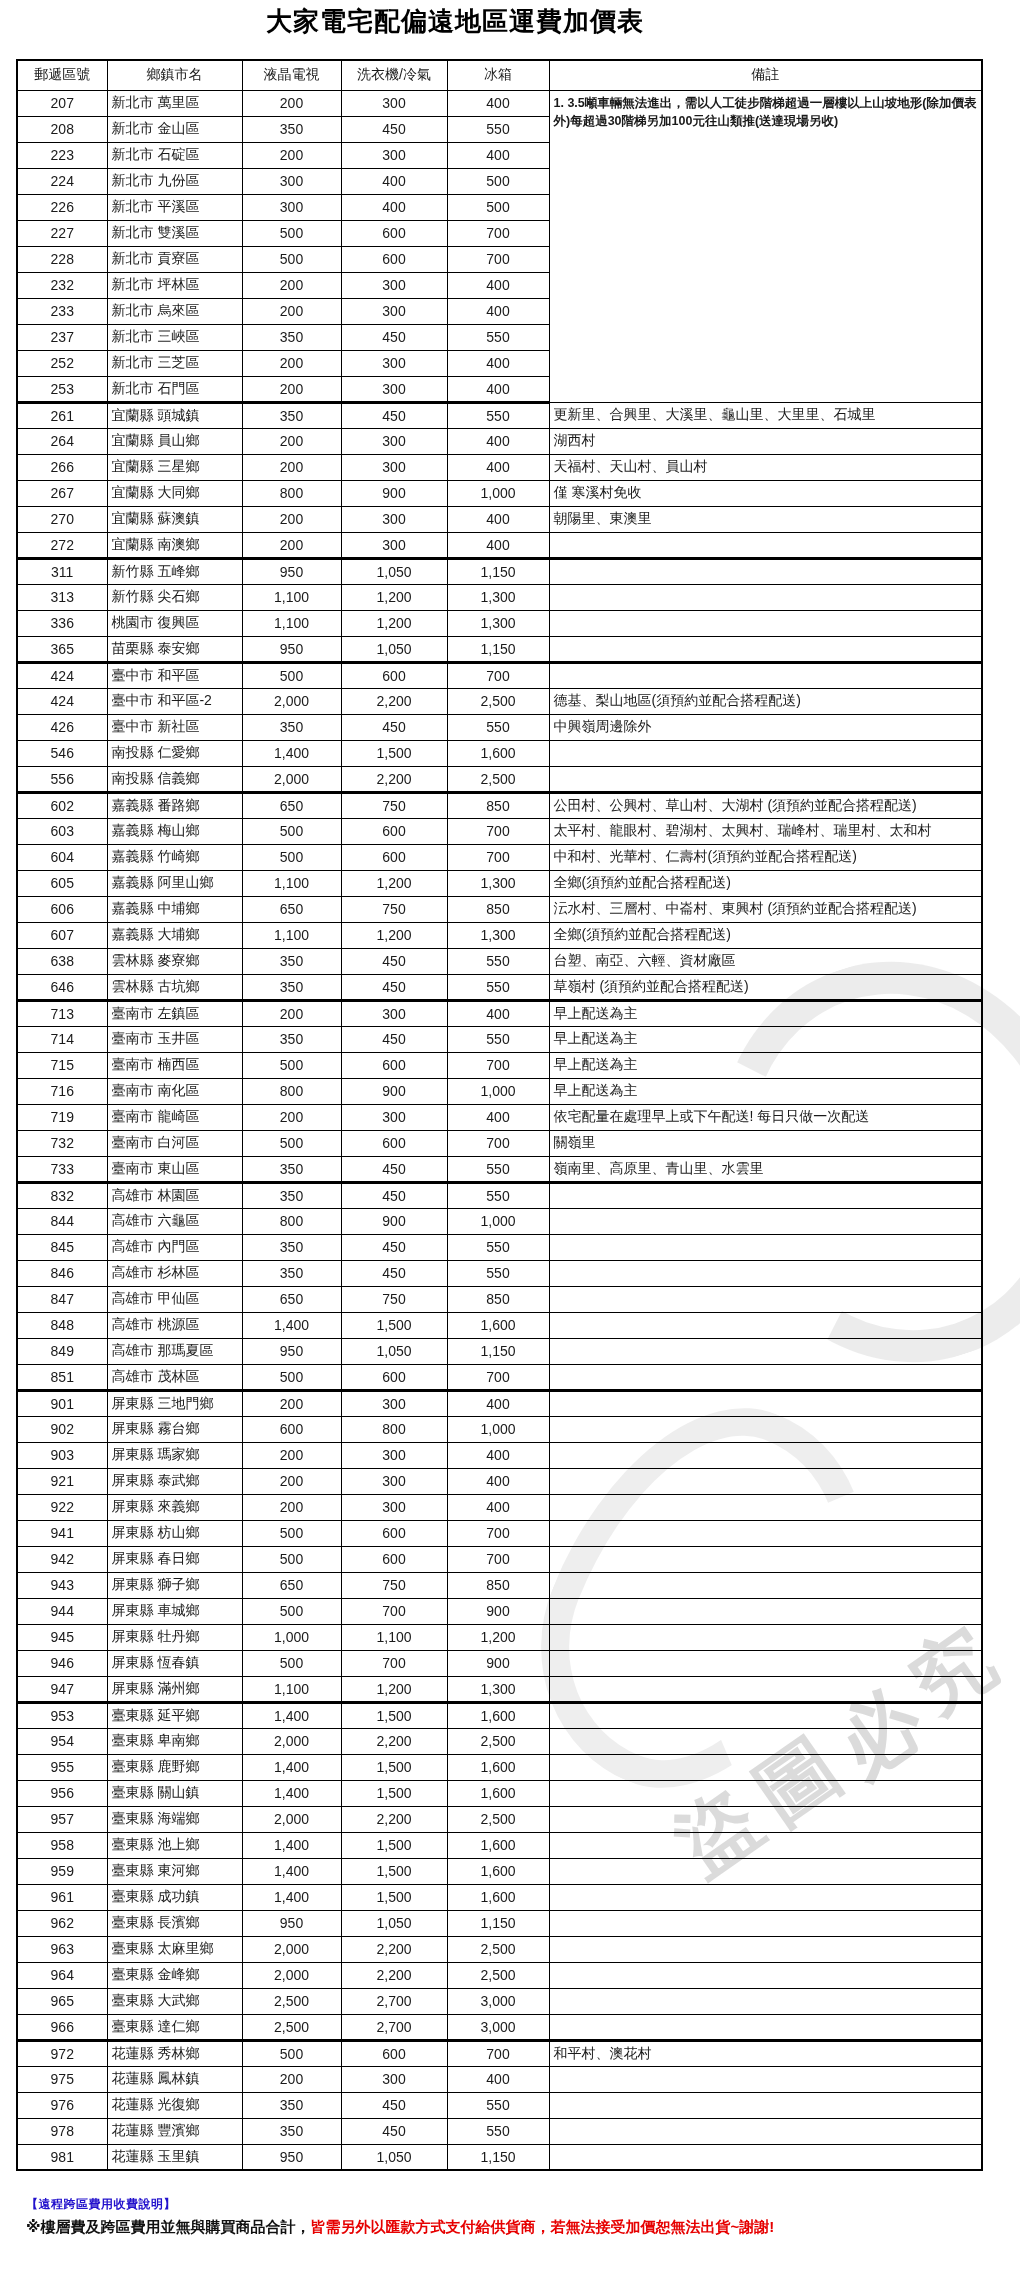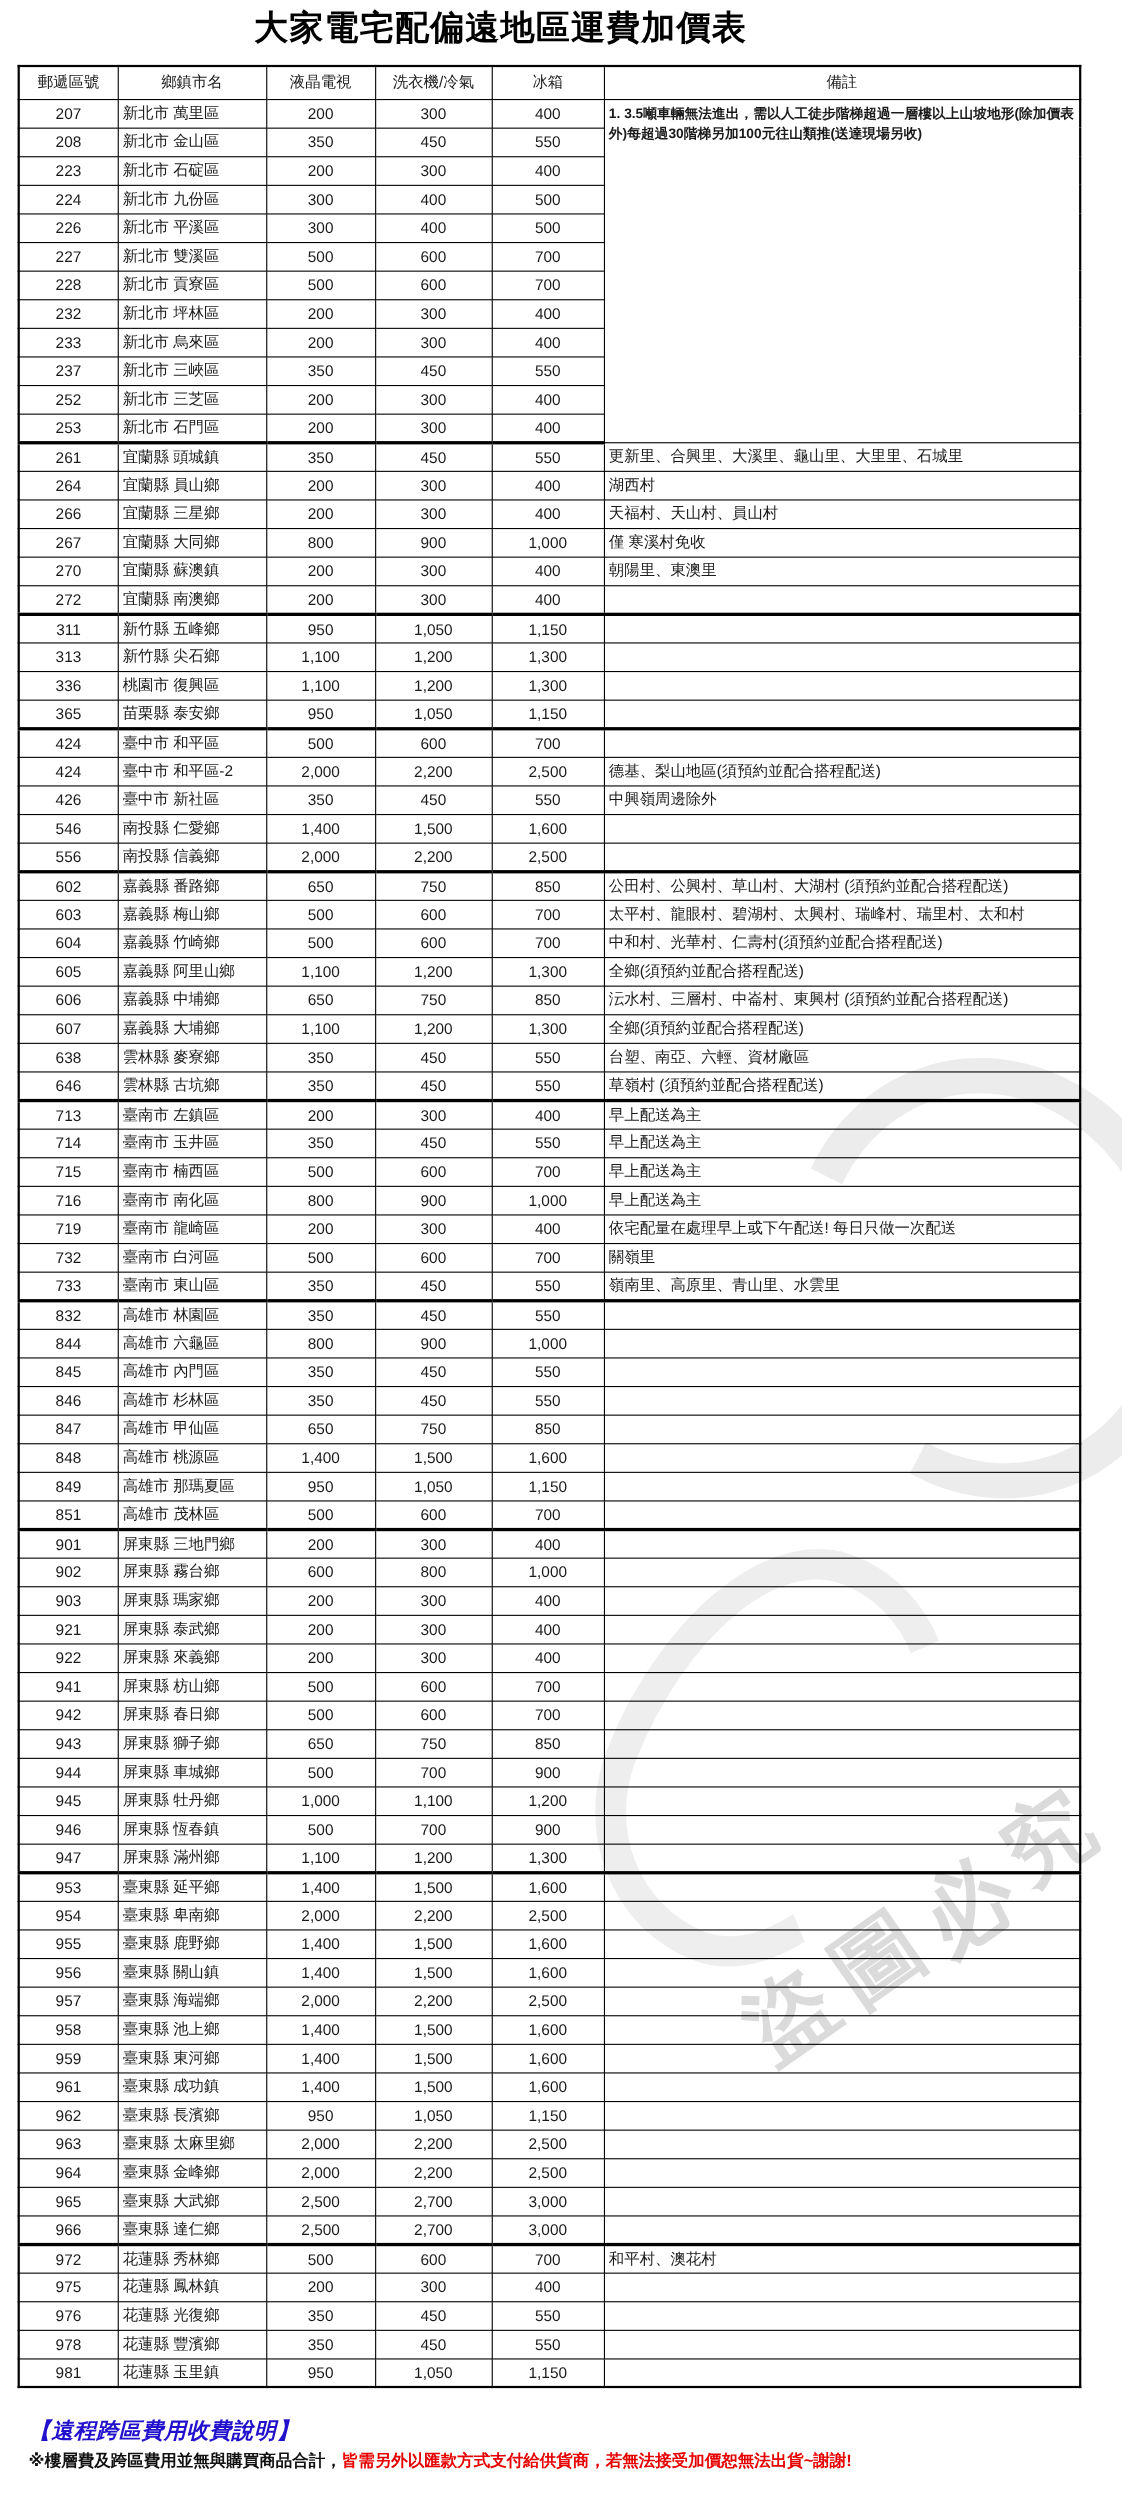--- a/index.html
+++ b/index.html
@@ -2,21 +2,21 @@
 <html><head>
 <meta charset="utf-8">
 <style>
   html,body { margin:0; padding:0; }
   body {
     width:1020px; height:2282px; position:relative; background:#ffffff;
     font-family:"Liberation Sans","DejaVu Sans",sans-serif; color:#111;
   }
   .title {
     position:absolute; top:4px; left:0; width:910px; text-align:center;
-    font-size:31px; font-weight:bold; letter-spacing:1px; color:#000;
+    font-size:26px; font-weight:bold; letter-spacing:1px; color:#000;
   }
   .tbl-wrap { position:absolute; left:16px; top:59px; z-index:1; }
   table.surcharge {
     border-collapse:collapse; table-layout:fixed; width:965px;
     border:2px solid #000; background:transparent;
   }
   table.surcharge th, table.surcharge td {
     border:1px solid #000; padding:0 4px; overflow:hidden;
     font-size:14px; color:#1a1a1a; background:transparent;
   }
@@ -24,21 +24,21 @@
   table.surcharge tbody tr { height:26px; }
   th { font-weight:normal; text-align:center; }
   td.c { text-align:center; }
   td.name { text-align:left; padding-left:7px; white-space:nowrap; }
   td.note { text-align:left; font-size:12px; padding-left:6px; white-space:nowrap; }
   td.note.merged { vertical-align:top; white-space:normal; font-size:12.5px;
     line-height:1.45; padding-top:3px; font-weight:bold; }
   tr.ge td { border-bottom:3px solid #000; }
   
   .footer { position:absolute; left:26px; top:2196px; z-index:1; }
-  .f-head { font-size:20px; font-weight:bold; letter-spacing:0.5px;font-style:italic; }
+  .f-head { font-size:12px; font-weight:bold; letter-spacing:0.5px; }
   .f-line { font-size:15px; font-weight:bold; margin-top:5px; }
   .red { font-weight:bold;text-align:center; }
   
   .watermark { position:absolute; left:0; top:0; width:1020px; height:2282px;
     z-index:0; pointer-events:none; overflow:hidden; }
   .wm-char { position:absolute; font-size:80px; font-weight:bold;
     color:rgba(160,160,160,0.38); transform:rotate(-35deg); }
   .wm-ring { position:absolute; left:720px; top:960px; width:300px; height:340px;
     border:32px solid rgba(170,170,170,0.22); border-left-color:transparent;
     border-radius:50%; transform:rotate(-18deg); }

